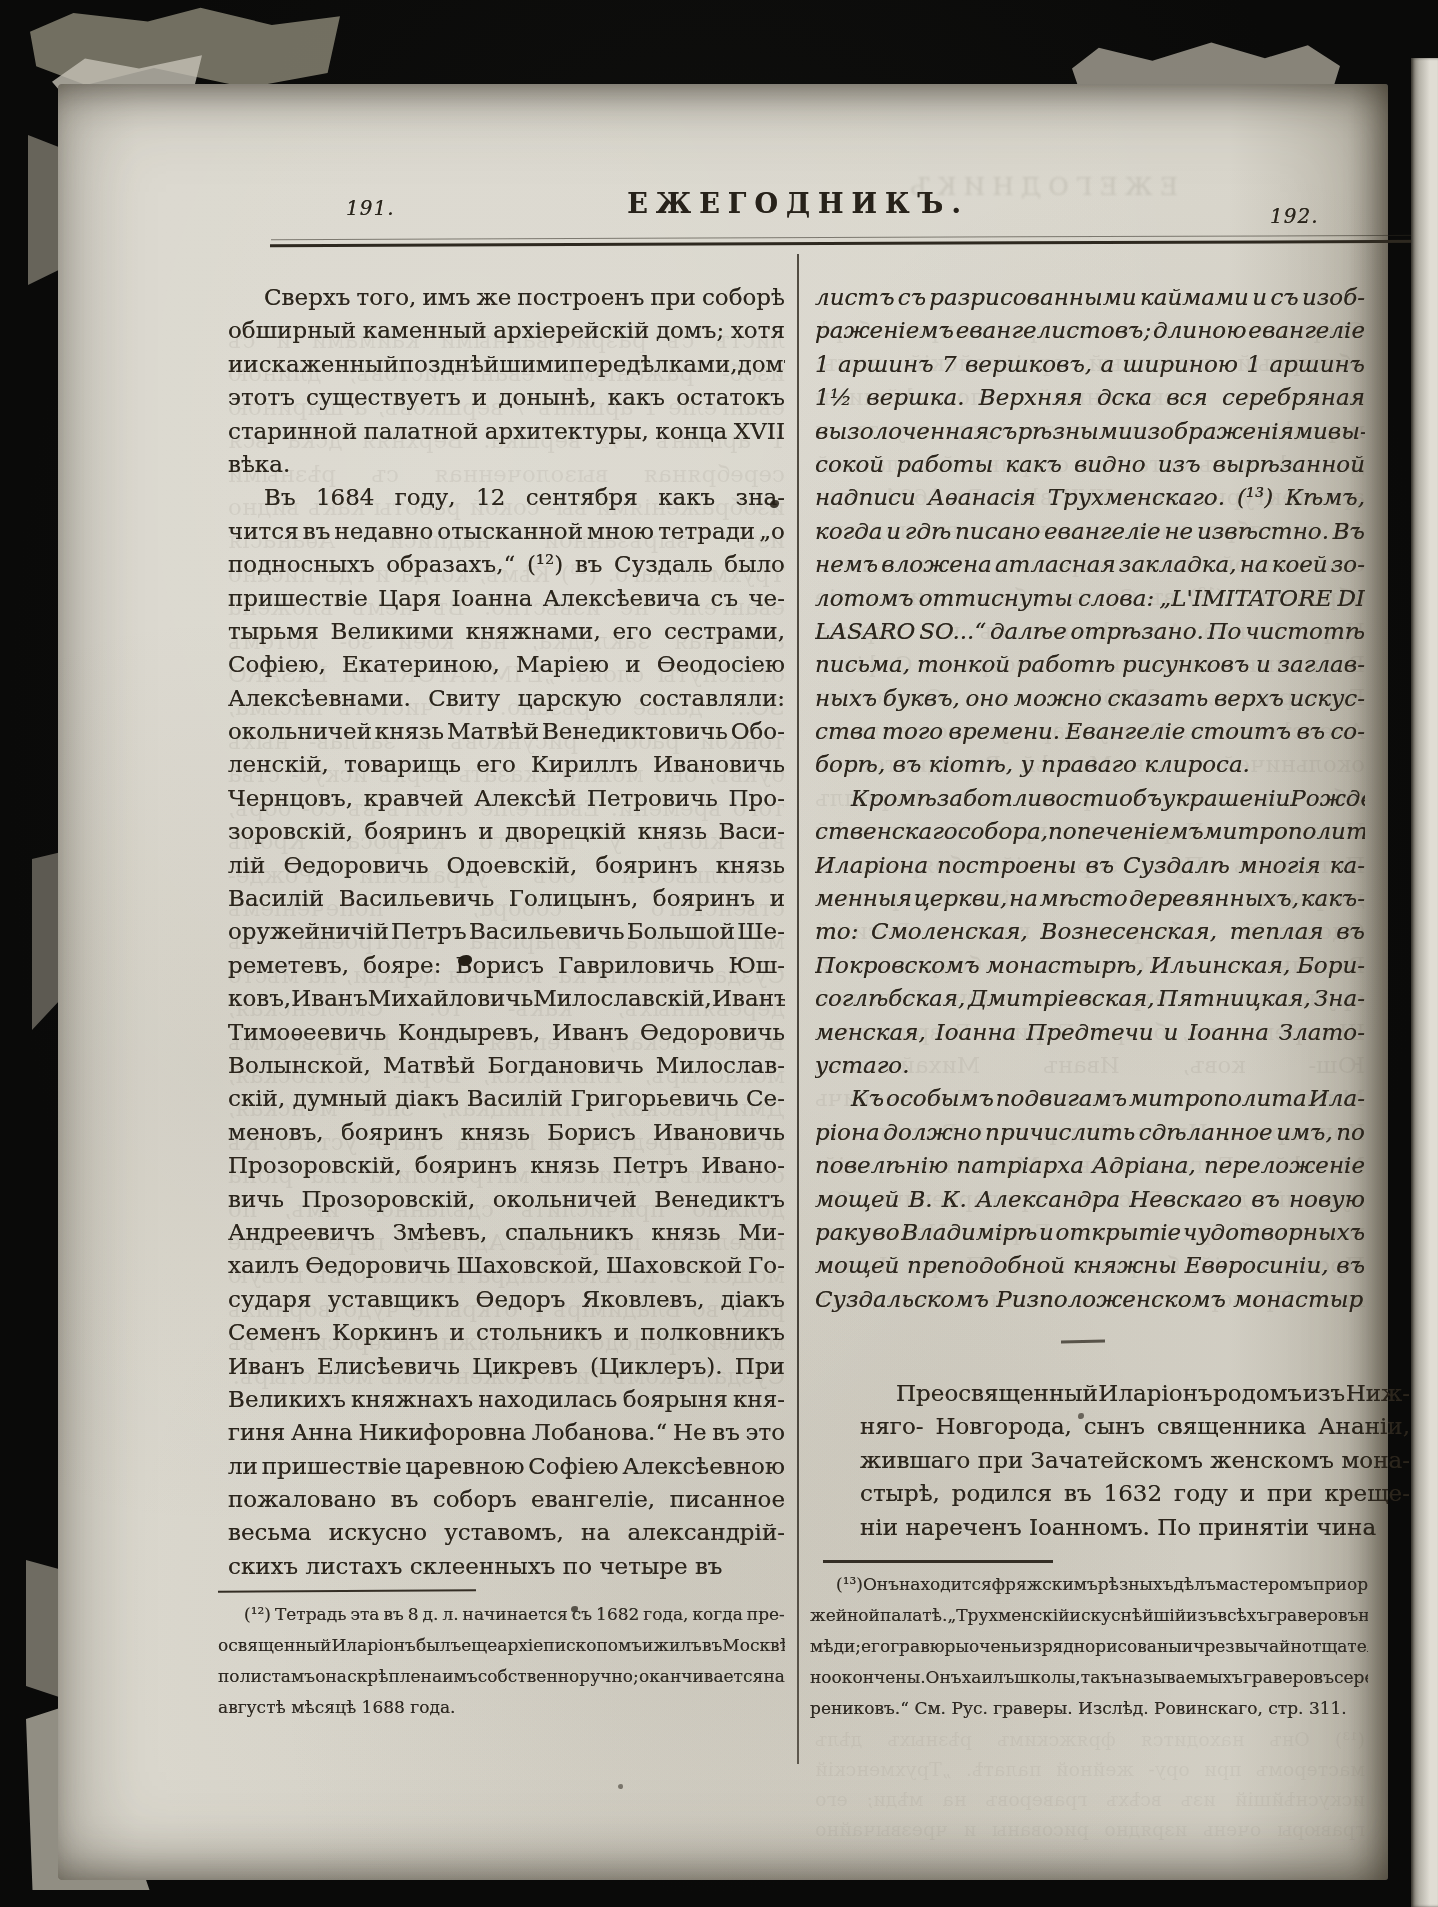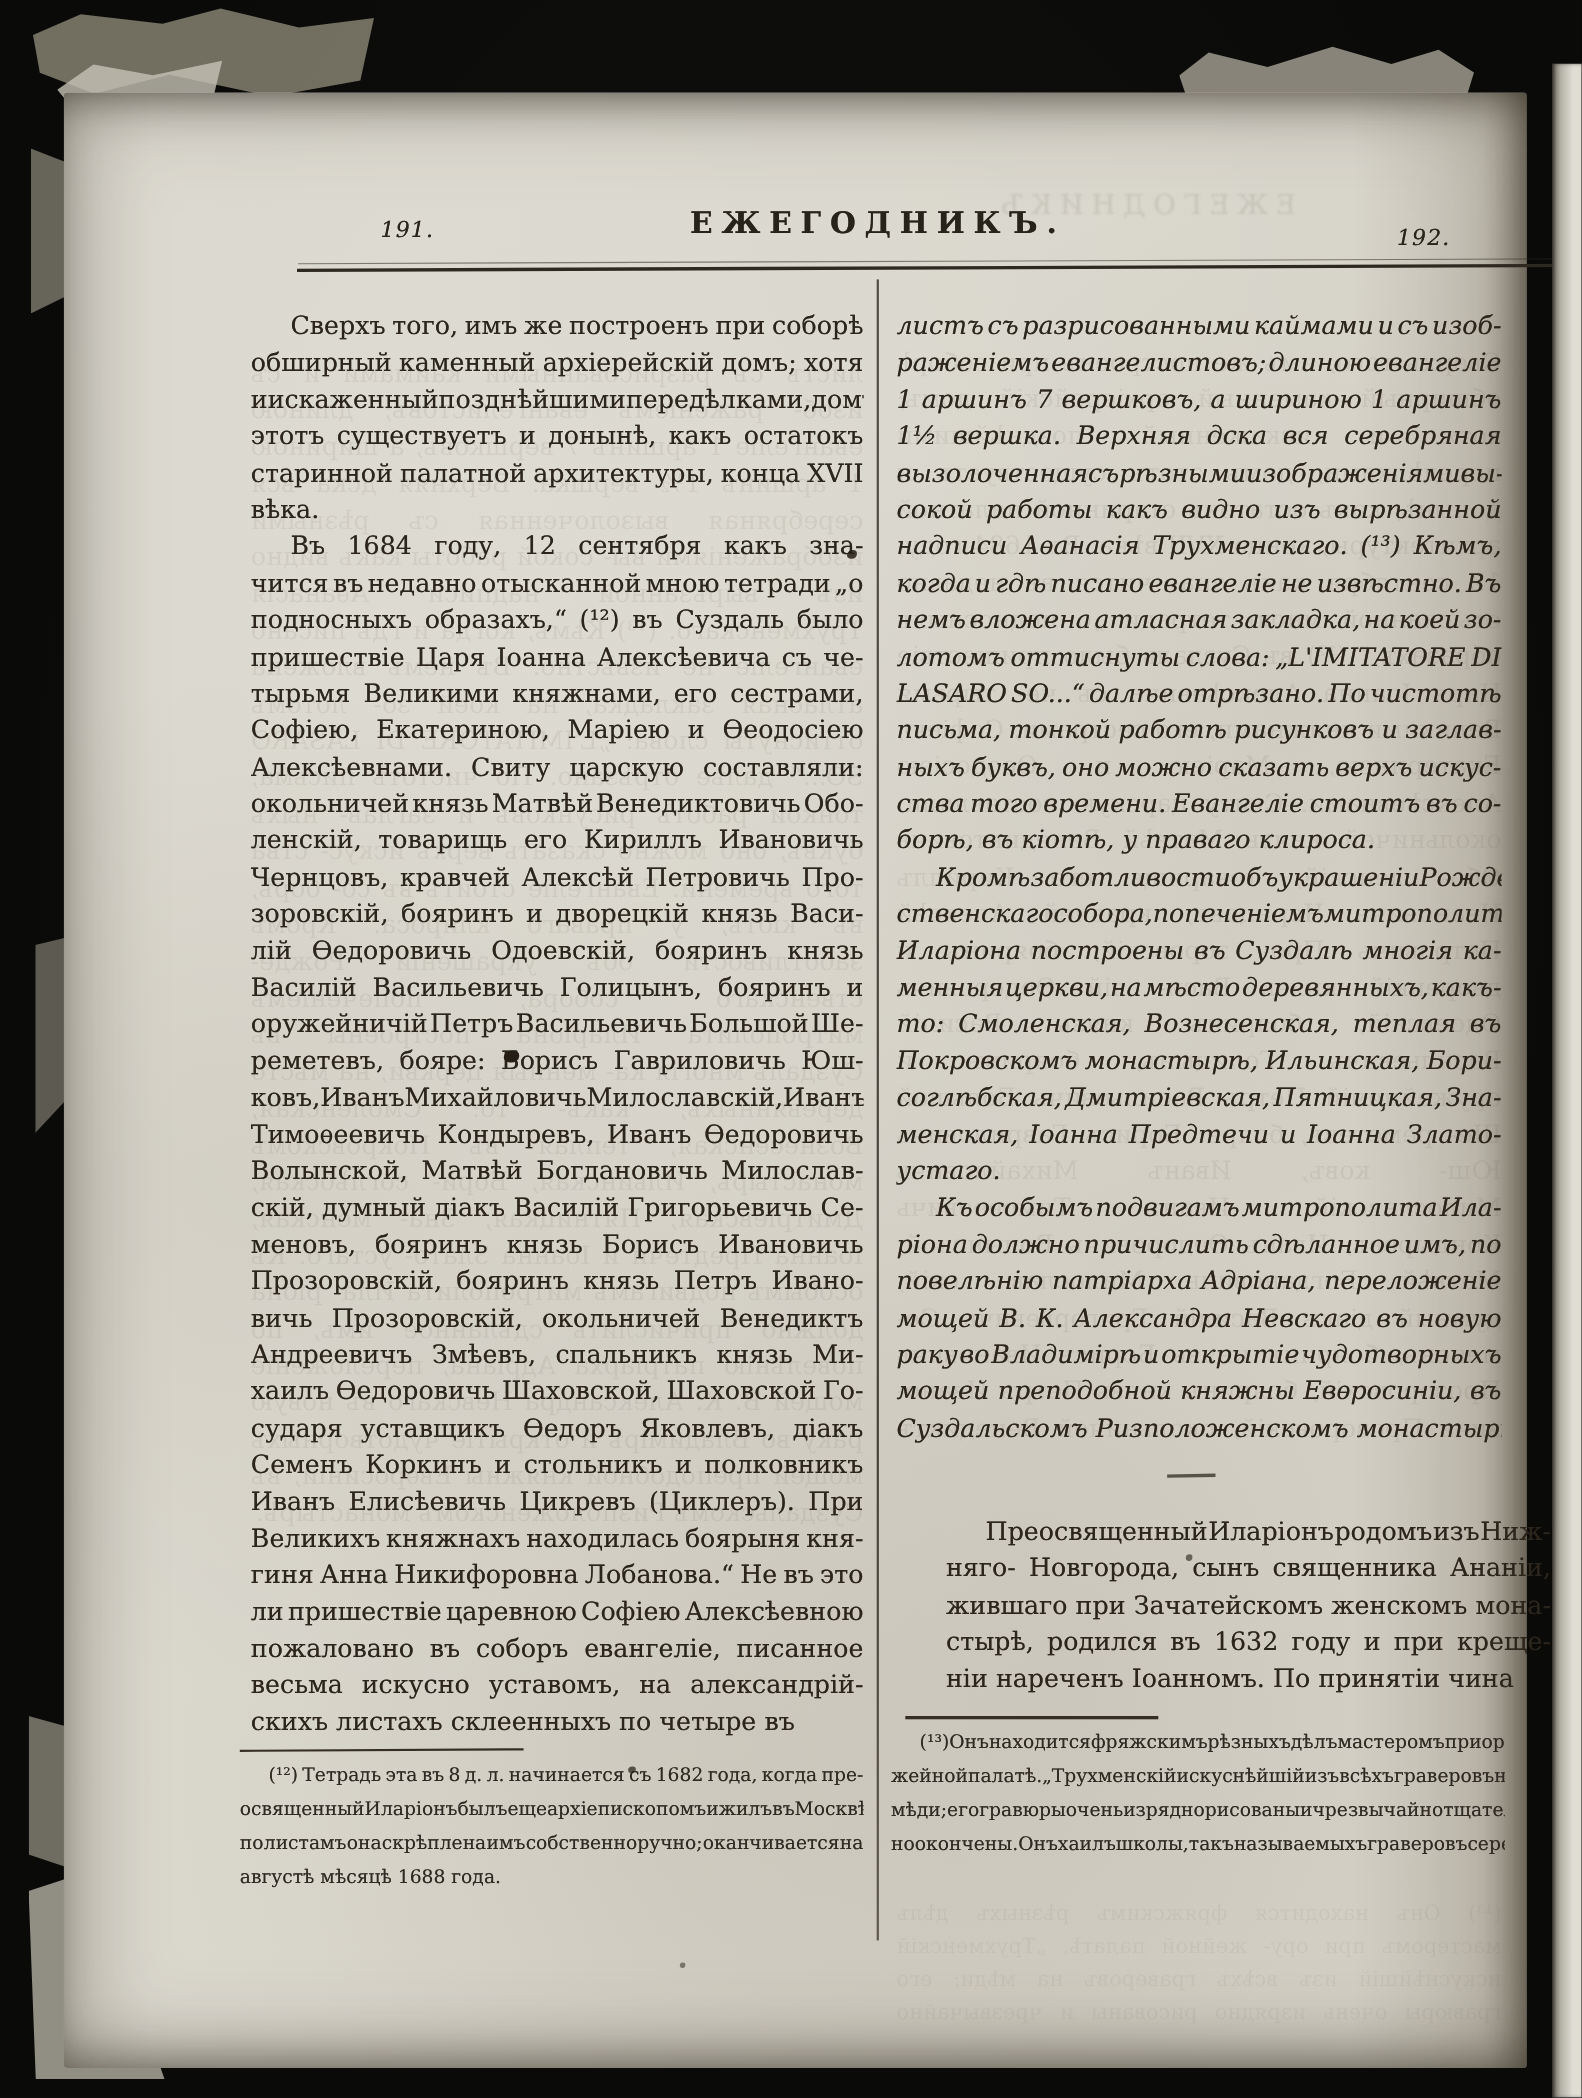--- a/index.html
+++ b/index.html
@@ -753,20 +753,30 @@
             <span>но</span>
             <span>окончены.</span>
             <span>Онъ</span>
             <span>хаилъ</span>
             <span>школы,</span>
             <span>такъ</span>
             <span>называемыхъ</span>
             <span>граверовъ</span>
             <span>сереб-</span>
           </div>
+          <div class="line last">
+            <span>рениковъ.“</span>
+            <span>См.</span>
+            <span>Рус.</span>
+            <span>граверы.</span>
+            <span>Изслѣд.</span>
+            <span>Ровинскаго,</span>
+            <span>стр.</span>
+            <span>311.</span>
+          </div>
         </div>
       </div>
 
     <div class="speck" style="left:400px;top:871px;width:14px;height:11px;"></div>
     <div class="speck" style="left:712px;top:416px;width:9px;height:8px;opacity:.85;"></div>
     <div class="speck" style="left:513px;top:1522px;width:7px;height:6px;opacity:.7;"></div>
     <div class="speck" style="left:1020px;top:1329px;width:6px;height:6px;opacity:.6;"></div>
     <div class="speck" style="left:560px;top:1700px;width:5px;height:5px;opacity:.5;"></div>
   </div>
 

